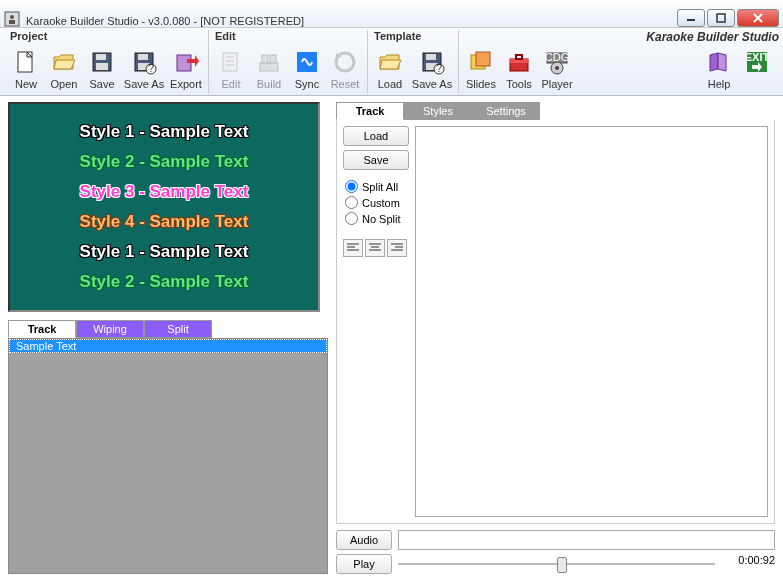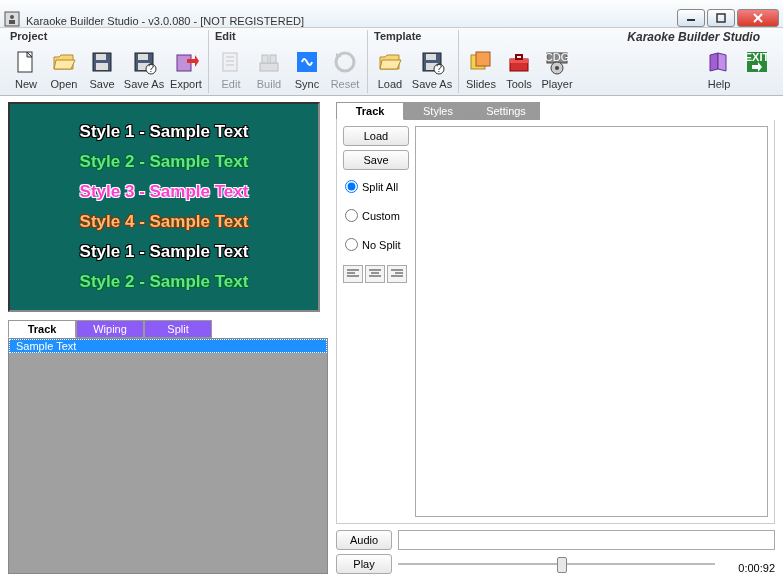--- a/index.html
+++ b/index.html
@@ -15,21 +15,21 @@
 .winbtn.close { background: linear-gradient(#f08080,#d83a2a); color: #fff; width: 42px; }
 
 .toolbar { height: 68px; background: linear-gradient(#f9fbfd,#e8eef5); border-bottom: 1px solid #bbb; display: flex; padding: 2px 4px; position: relative; }
 .toolgroup { border-right: 1px solid #ccc; padding: 0 4px; display: flex; flex-direction: column; }
 .toolgroup-label { font-weight: bold; color: #333; height: 14px; padding-left: 2px; }
 .toolgroup-items { display: flex; gap: 2px; flex: 1; }
 .toolbtn { width: 36px; display: flex; flex-direction: column; align-items: center; justify-content: center; gap: 2px; border: 1px solid transparent; border-radius: 3px; padding: 2px 0; cursor: pointer; }
 .toolbtn.disabled { opacity: 0.5; }
 .toolbtn .icon { width: 28px; height: 28px; display: flex; align-items: center; justify-content: center; }
 .toolbtn .lbl { font-size: 11px; color: #333; }
-.brand { position: absolute; right: 23px; top: 2px; font-weight: bold; font-style: italic; color: #333; font-size: 12px; }
+.brand { position: absolute; right: 4px; top: 2px; font-weight: bold; font-style: italic; color: #333; font-size: 12px; }
 
 .content { display: flex; height: 484px; }
 .leftpane { width: 334px; padding: 6px 6px 6px 8px; display: flex; flex-direction: column; }
 .preview { width: 312px; height: 210px; background: #0d6860; border: 2px inset #888; display: flex; flex-direction: column; justify-content: center; align-items: center; gap: 10px; padding: 14px 0; }
 .preview .line { font-family: Arial, sans-serif; font-size: 17px; font-weight: bold; text-align: right; }
 .s1 { color: #fff; text-shadow: -1px -1px 0 #000,1px -1px 0 #000,-1px 1px 0 #000,1px 1px 0 #000; }
 .s2 { color: #63e67f; text-shadow: -1px -1px 0 #063,1px -1px 0 #063,-1px 1px 0 #063,1px 1px 0 #063; }
 .s3 { color: #ff3cd0; text-shadow: -1px -1px 0 #fff,1px -1px 0 #fff,-1px 1px 0 #fff,1px 1px 0 #fff; }
 .s4 { color: #fdba74; text-shadow: -1px -1px 0 #7c3a08,1px -1px 0 #7c3a08,-1px 1px 0 #7c3a08,1px 1px 0 #7c3a08; }
 
@@ -43,30 +43,30 @@
 
 .rightpane { flex: 1; padding: 6px 8px 6px 2px; display: flex; flex-direction: column; }
 .tabs2 { display: flex; }
 .tab2 { width: 68px; height: 18px; display: flex; align-items: center; justify-content: center; border: 1px solid #999; font-size: 11px; }
 .tab2.active { background: #fff; font-weight: bold; border-bottom: 1px solid #fff; }
 .tab2.inactive { background: #9a9a9a; color: #fff; }
 
 .trackpanel { display: flex; flex: 1; border: 1px solid #ccc; border-top: none; padding: 6px; gap: 6px; }
 .trackctrl { width: 66px; display: flex; flex-direction: column; gap: 4px; }
 .smbtn { height: 20px; border: 1px solid #aaa; background: linear-gradient(#fefefe,#e8e8e8); border-radius: 3px; display: flex; align-items: center; justify-content: center; cursor: pointer; font-size: 11px; }
-.radiogrp { margin-top: 6px; display: flex; flex-direction: column; gap: 16px; padding-left: 2px; }
+.radiogrp { margin-top: 6px; display: flex; flex-direction: column; gap: 3px; padding-left: 2px; }
 .radiogrp label { display: flex; align-items: center; gap: 4px; font-size: 11px; }
 .radiogrp input { margin: 0; }
 .aligngrp { display: flex; gap: 2px; margin-top: 10px; }
 .alignbtn { width: 20px; height: 18px; border: 1px solid #aaa; background: #f4f4f4; display: flex; align-items: center; justify-content: center; cursor: pointer; }
 
 .lyricbox { flex: 1; background: #fff; border: 1px solid #aaa; }
 
 .bottomctrl { margin-top: 6px; display: flex; flex-direction: column; gap: 4px; }
-.row { display: flex; align-items: flex-end; gap: 6px; }
+.row { display: flex; align-items: flex-start; gap: 6px; }
 .row .smbtn { width: 56px; }
 .audiobox { flex: 1; height: 20px; border: 1px solid #aaa; background: #fff; }
 .slider { flex: 1; height: 20px; position: relative; }
 .slider .track { position: absolute; top: 9px; left: 0; right: 0; height: 2px; background: #bbb; }
 .slider .thumb { position: absolute; top: 3px; left: 50%; width: 10px; height: 16px; background: #e8e8e8; border: 1px solid #888; border-radius: 2px; }
 .timecode { font-size: 11px; width: 54px; text-align: right; }
 
 svg { display: block; }
 </style>
 </head>

